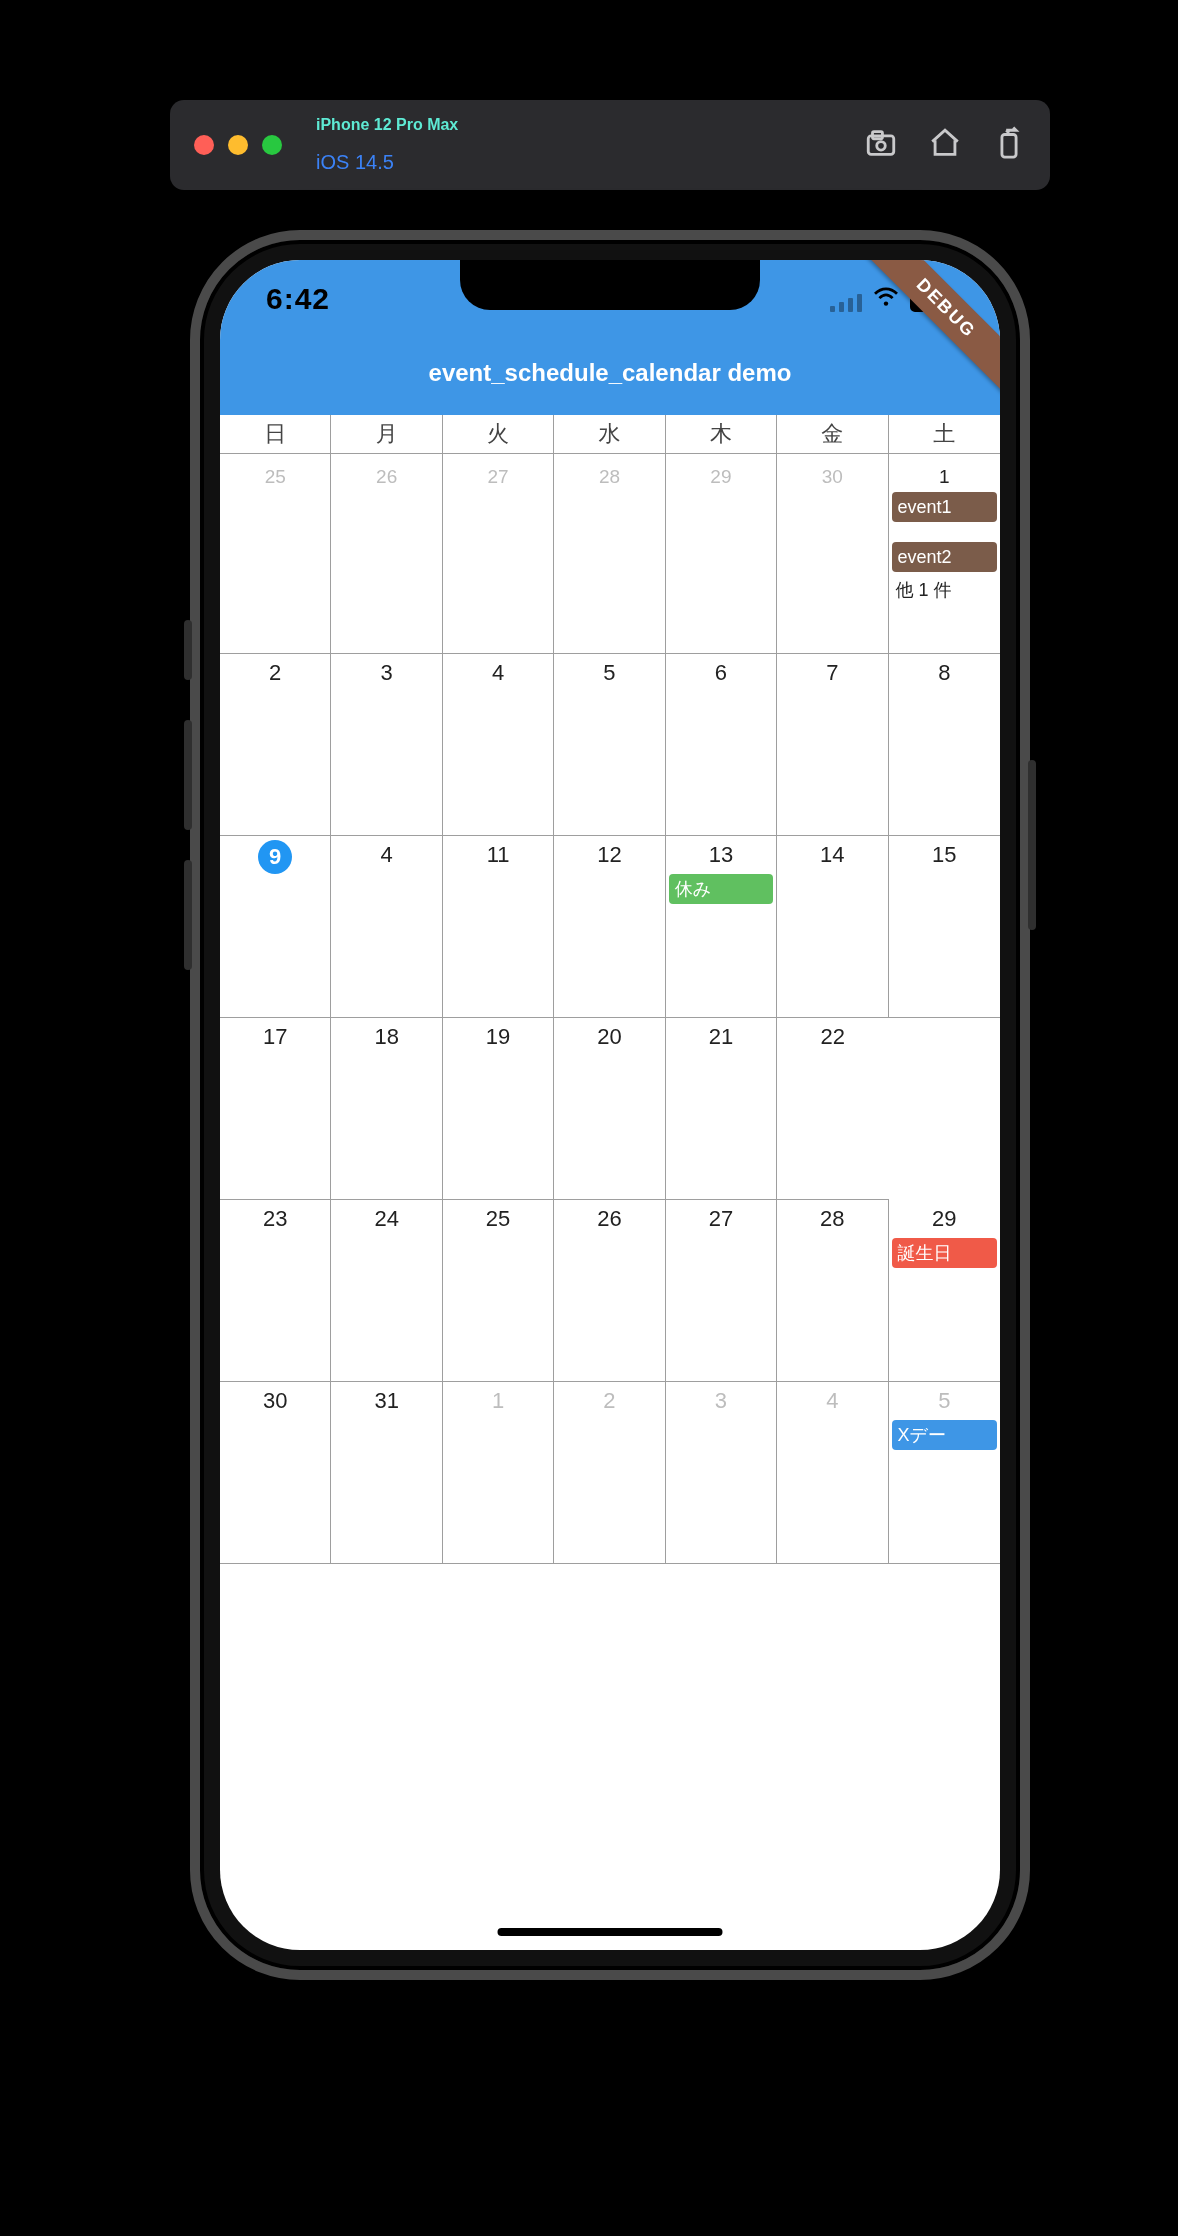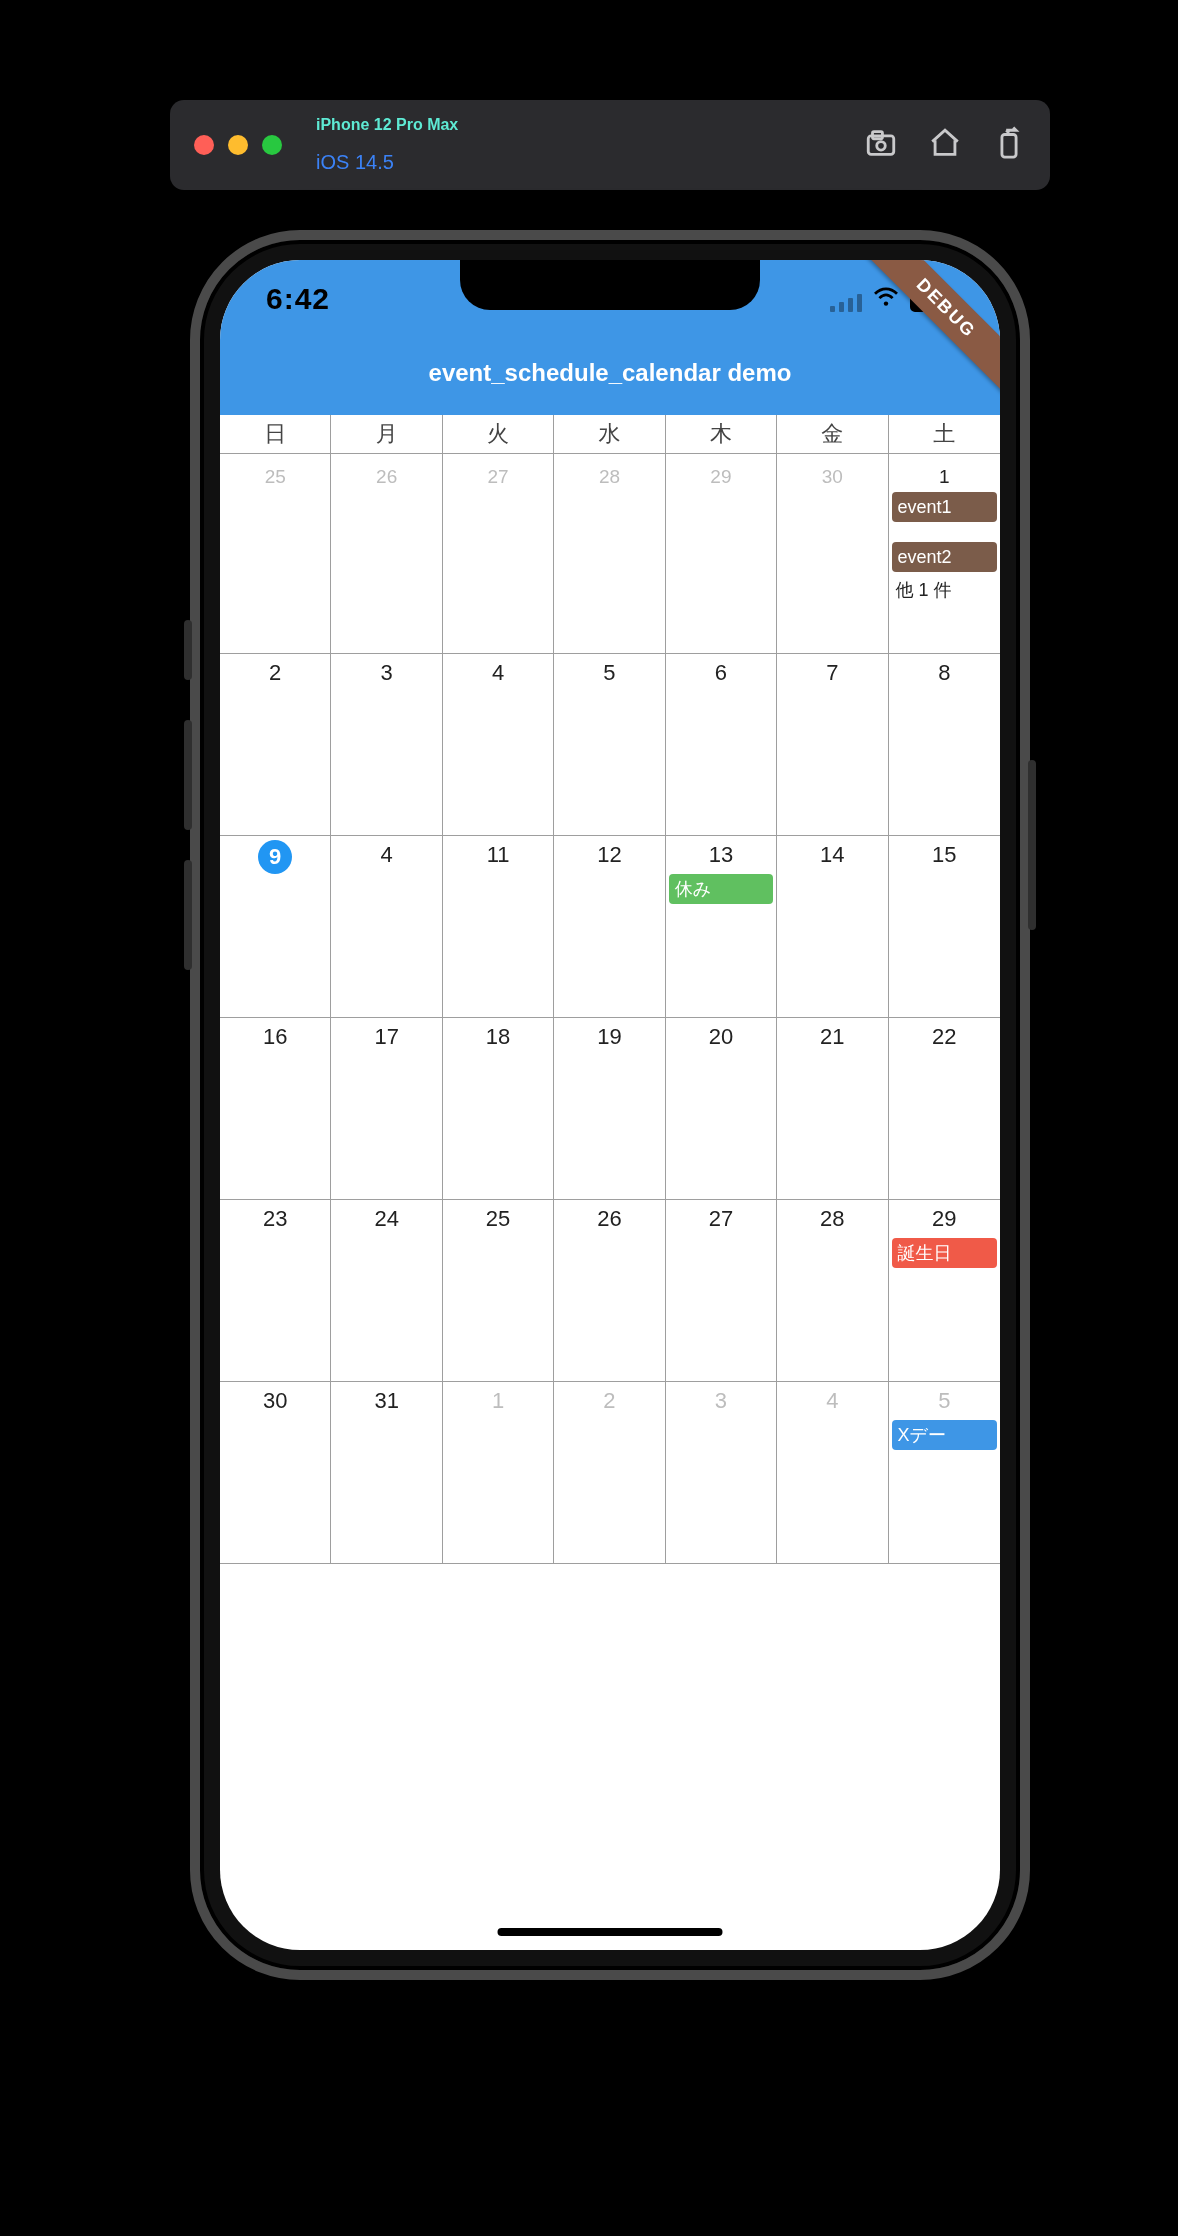--- a/index.html
+++ b/index.html
@@ -315,23 +315,20 @@
             </div>
             <div class="cell">
               <div class="daynum">14</div>
             </div>
             <div class="cell">
               <div class="daynum">15</div>
             </div>
           </div>
           <div class="row week">
             <div class="cell">
-              <div class="daynum">16</div>
-            </div>
-            <div class="cell">
               <div class="daynum">17</div>
             </div>
             <div class="cell">
               <div class="daynum">18</div>
             </div>
             <div class="cell">
               <div class="daynum">19</div>
             </div>
             <div class="cell">
               <div class="daynum">20</div>

